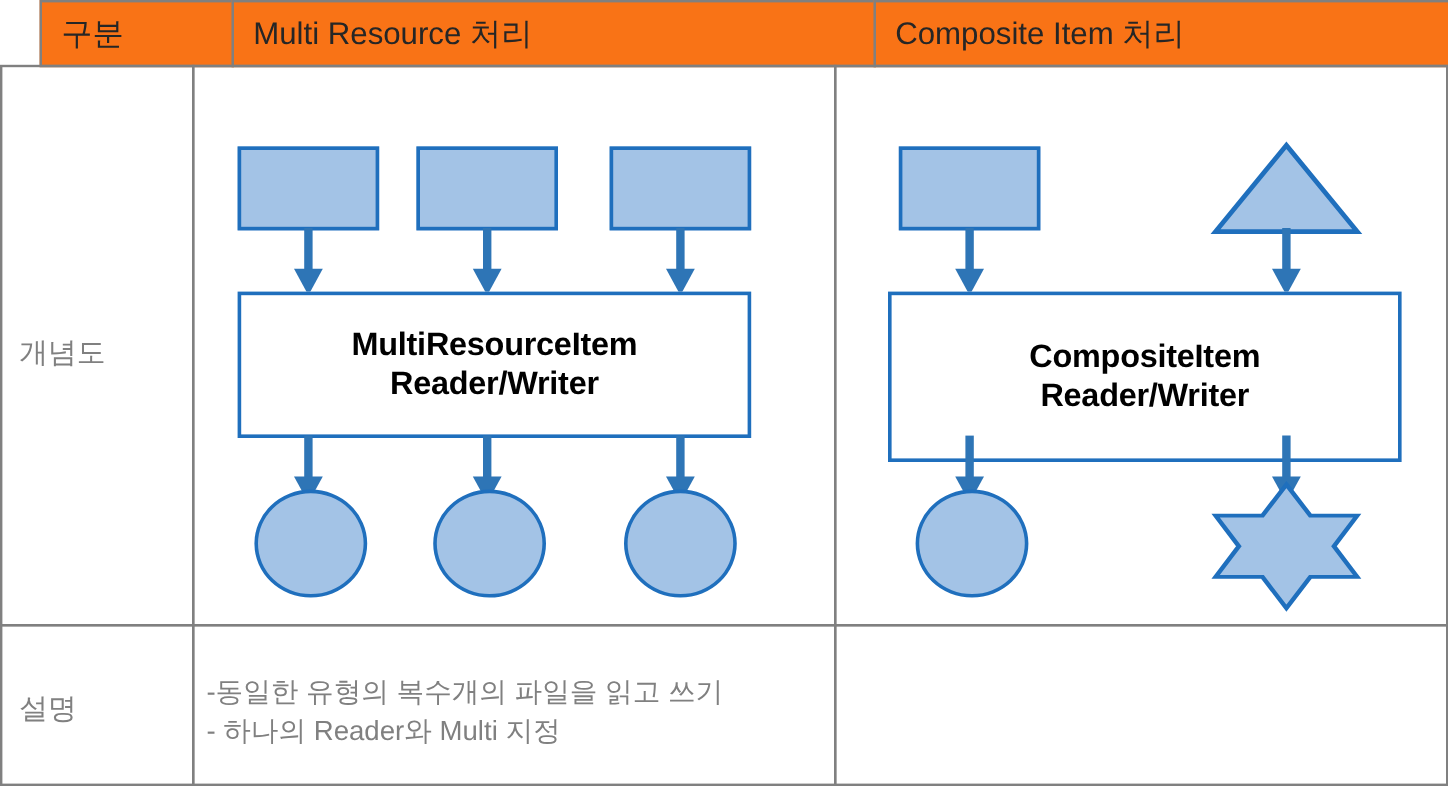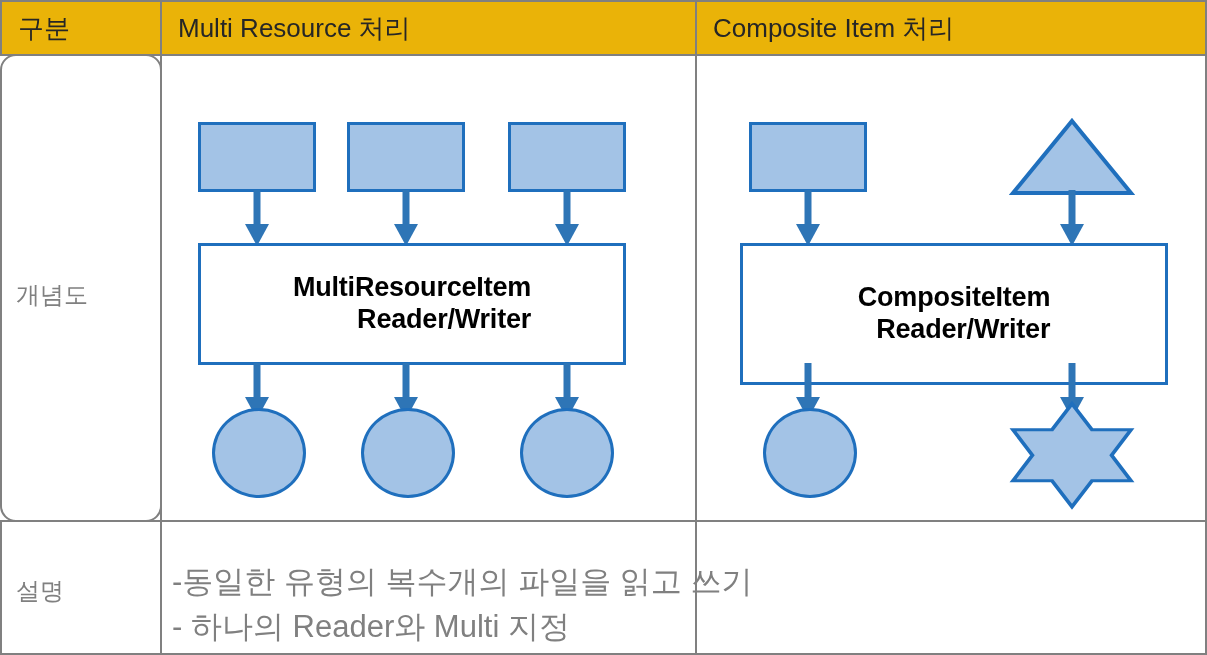--- a/index.html
+++ b/index.html
@@ -26,21 +26,22 @@
     height: 655px;
     box-sizing: border-box;
   }
   .cell {
     position: absolute;
     box-sizing: border-box;
     border: 2px solid #808080;
     background: transparent;
   }
   .hdr {
-    background: #eab308;
+    background: #f97316;
+    margin-left: 33px;
   }
   .hdr-text {
     position: absolute;
     left: 16px;
     top: 50%;
     transform: translateY(-50%);
     font-size: 26px;
     color: #262626;
     white-space: nowrap;
     line-height: 1.1;
@@ -49,21 +50,21 @@
     position: absolute;
     left: 14px;
     font-size: 24px;
     color: #808080;
     white-space: nowrap;
     line-height: 1.1;
   }
   .desc {
     position: absolute;
     left: 10px;
-    font-size: 31px;
+    font-size: 23px;
     color: #808080;
     line-height: 1.45;
     white-space: nowrap;
   }
   .desc div { white-space: nowrap; }
 
   
   .shape {
     position: absolute;
     box-sizing: border-box;
@@ -84,21 +85,20 @@
     align-items: center;
     justify-content: center;
     text-align: center;
   }
   .main-box-label {
     font-size: 27px;
     font-weight: bold;
     color: #000000;
     line-height: 1.18;
     letter-spacing: -0.2px;
-    text-align: right;
   }
   .svg-shape {
     position: absolute;
     overflow: visible;
   }
   .arrow {
     position: absolute;
     overflow: visible;
   }
 </style>
@@ -112,21 +112,21 @@
     <div class="cell hdr" style="left:0px; top:0px; width:162px; height:56px;">
       <span class="hdr-text">구분</span>
     </div>
     <div class="cell hdr" style="left:160px; top:0px; width:537px; height:56px;">
       <span class="hdr-text">Multi Resource 처리</span>
     </div>
     <div class="cell hdr" style="left:695px; top:0px; width:512px; height:56px;text-align:center;">
       <span class="hdr-text">Composite Item 처리</span>
     </div>
 
-    <div class="cell" style="left:0px; top:54px; width:162px; height:468px;border-radius:16px;">
+    <div class="cell" style="left:0px; top:54px; width:162px; height:468px;">
       <span class="rowlabel" style="top:226px;">개념도</span>
     </div>
     <div class="cell" style="left:160px; top:54px; width:537px; height:468px;"></div>
     <div class="cell" style="left:695px; top:54px; width:512px; height:468px;"></div>
 
     <div class="cell" style="left:0px; top:520px; width:162px; height:135px;">
       <span class="rowlabel" style="top:56px;">설명</span>
     </div>
     <div class="cell" style="left:160px; top:520px; width:537px; height:135px;">
       <div class="desc" style="top:38px;">

